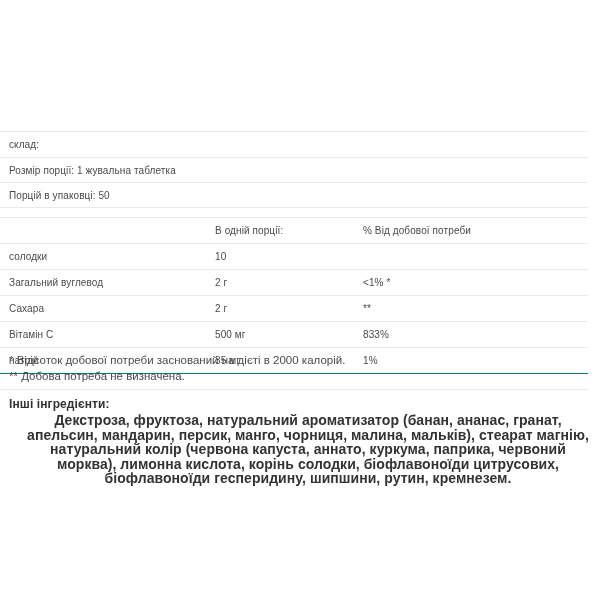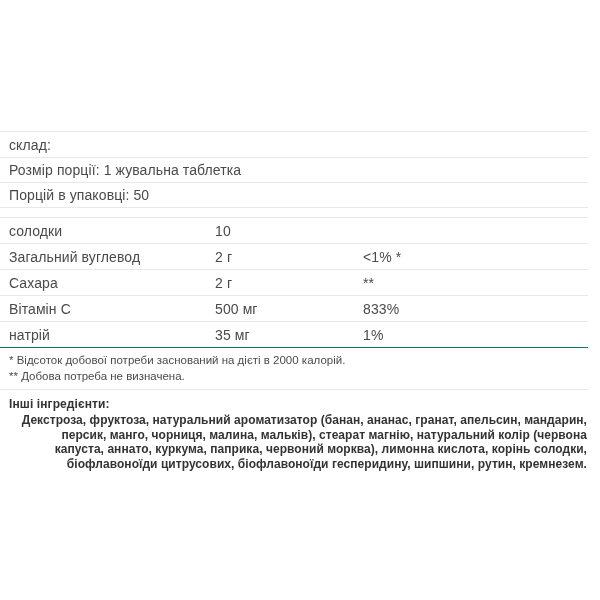--- a/index.html
+++ b/index.html
@@ -24,21 +24,21 @@
   }
 
   
   .facts {
     position: absolute;
     left: 0;
     top: 131px;
     width: 588px;
     border-collapse: collapse;
     table-layout: fixed;
-    font-size: 14px;
+    font-size: 10px;
   }
   .facts td {
     border-top: 1px solid #e9e9e9;
     padding: 0;
     height: 25px;
     vertical-align: middle;
     color: #4a4a4a;
     font-weight: 400;
     letter-spacing: 0.1px;
   }
@@ -87,29 +87,29 @@
     position: absolute;
     left: 9px;
     top: 397px;
     font-size: 12px;
     font-weight: 700;
     color: #333333;
     letter-spacing: 0.1px;
   }
   .other-body {
     position: absolute;
-    left: 9px;
+    left: 19px;
     top: 413px;
     width: 578px;
-    font-size: 12px;
+    font-size: 14px;
     font-weight: 700;
     line-height: 14.6px;
     color: #333333;
     letter-spacing: 0.05px;
-    text-align: right;
+    text-align: center;
   }
 </style>
 </head>
 <body>
 
 <div class="page">
 
   <table class="facts">
     <tbody>
       <tr class="first-row">
@@ -123,20 +123,25 @@
       <tr>
         <td class="c-name" colspan="3">Порцій в упаковці: 50</td>
       </tr>
 
       <tr class="spacer-row">
         <td></td>
         <td></td>
         <td></td>
       </tr>
 
+      <tr class="hdr">
+        <td class="c-name"></td>
+        <td class="c-amt">В одній порції:</td>
+        <td class="c-dv">% Від добової потреби</td>
+      </tr>
 
       <tr>
         <td class="c-name">солодки</td>
         <td class="c-amt">10</td>
         <td class="c-dv"></td>
       </tr>
       <tr>
         <td class="c-name">Загальний вуглевод</td>
         <td class="c-amt">2 г</td>
         <td class="c-dv">&lt;1% *</td>

